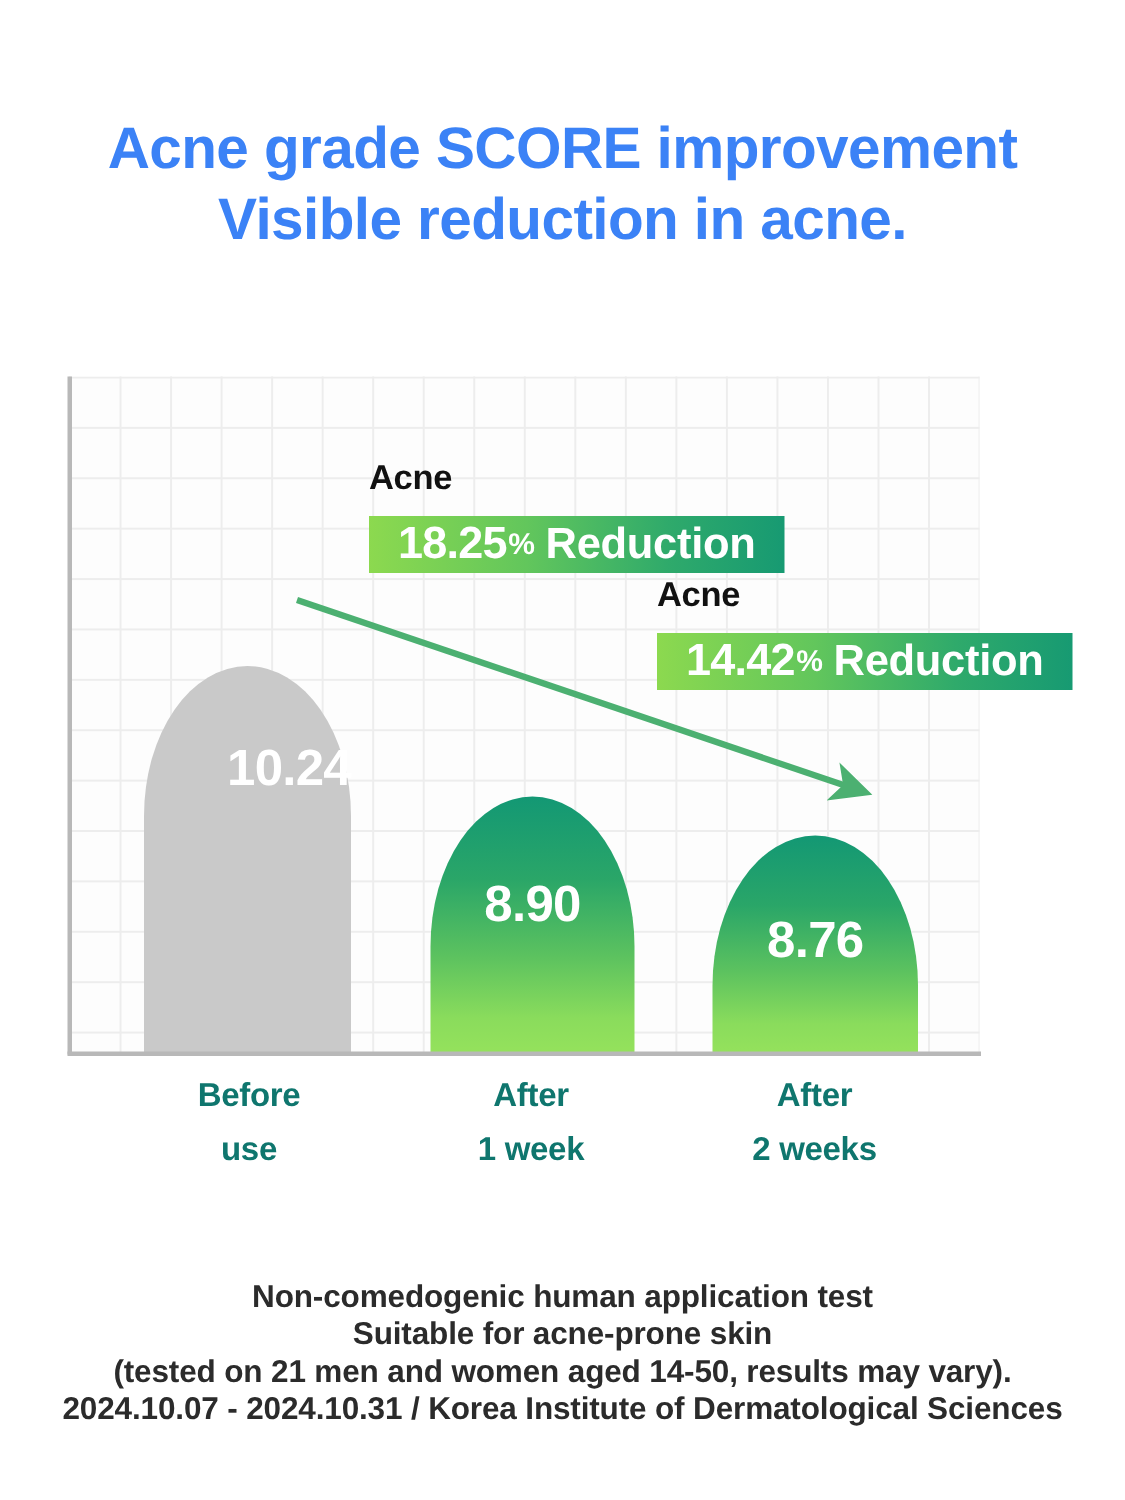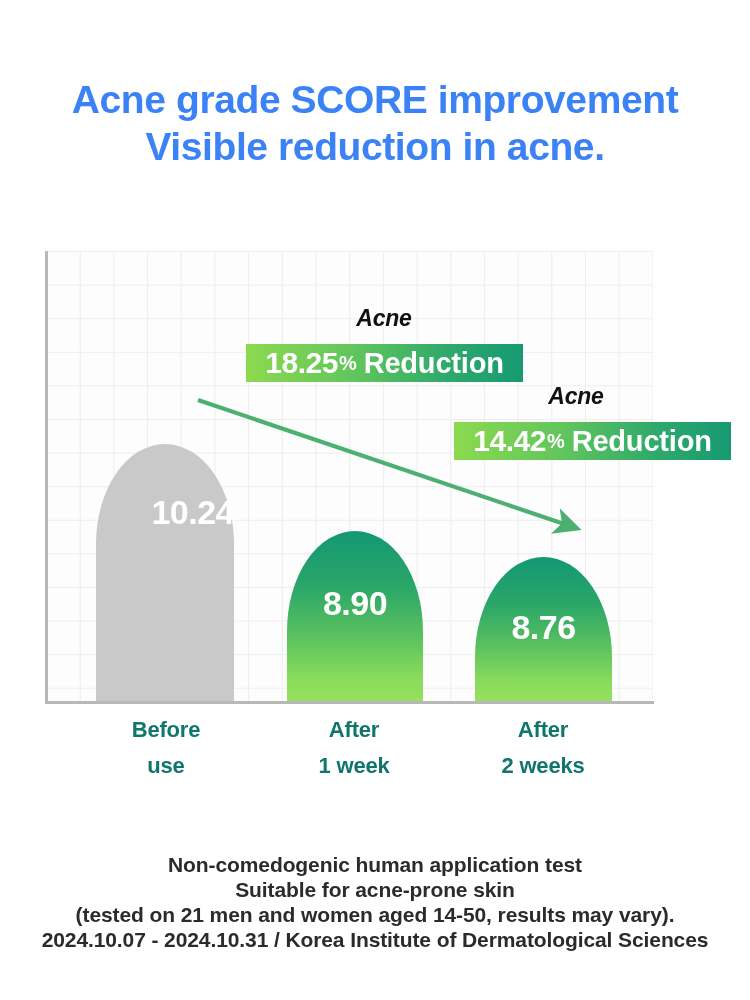--- a/index.html
+++ b/index.html
@@ -105,23 +105,21 @@
     line-height: 36px;
     letter-spacing: -0.2px;
   }
 
   
   .callout-title {
     position: absolute;
     font-size: 23px;
     font-weight: 700;
     color: #111111;
-    text-align: center;
     letter-spacing: -0.2px;
-    font-style: italic;
   }
   .badge {
     position: absolute;
     height: 38px;
     display: flex;
     align-items: center;
     justify-content: center;
     background: linear-gradient(to right, #8cd94f 0%, #62c65c 38%, #2faa6b 72%, #179a72 100%);
     color: #ffffff;
     white-space: nowrap;
@@ -217,21 +215,21 @@
 <div class="callout-title" style="left:246px; top:305px; width:276px;">Acne</div>
 
 <div class="badge" style="left:246px; top:344px; width:277px;">
   <span class="badge-num">18.25</span>
   <span class="badge-pct">%</span>
   <span class="badge-word">Reduction</span>
 </div>
 
 <div class="callout-title" style="left:438px; top:383px; width:276px;">Acne</div>
 
-<div class="badge" style="left:454px; top:422px; width:277px;">
+<div class="badge" style="left:438px; top:422px; width:277px;">
   <span class="badge-num">14.42</span>
   <span class="badge-pct">%</span>
   <span class="badge-word">Reduction</span>
 </div>
 
 <div class="tick" style="left:76px; top:712px; width:180px;">
   <div>Before</div>
   <div>use</div>
 </div>
 

